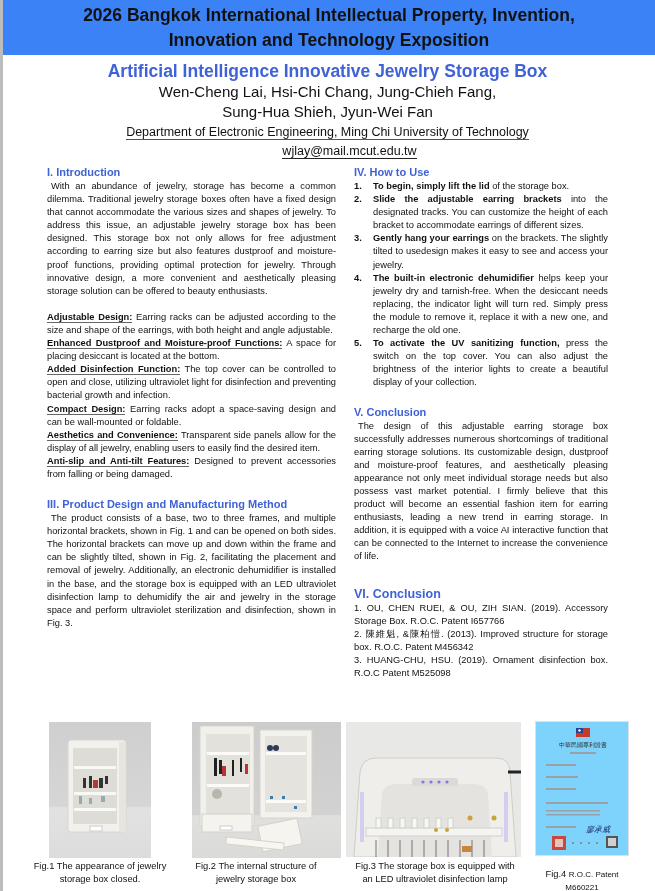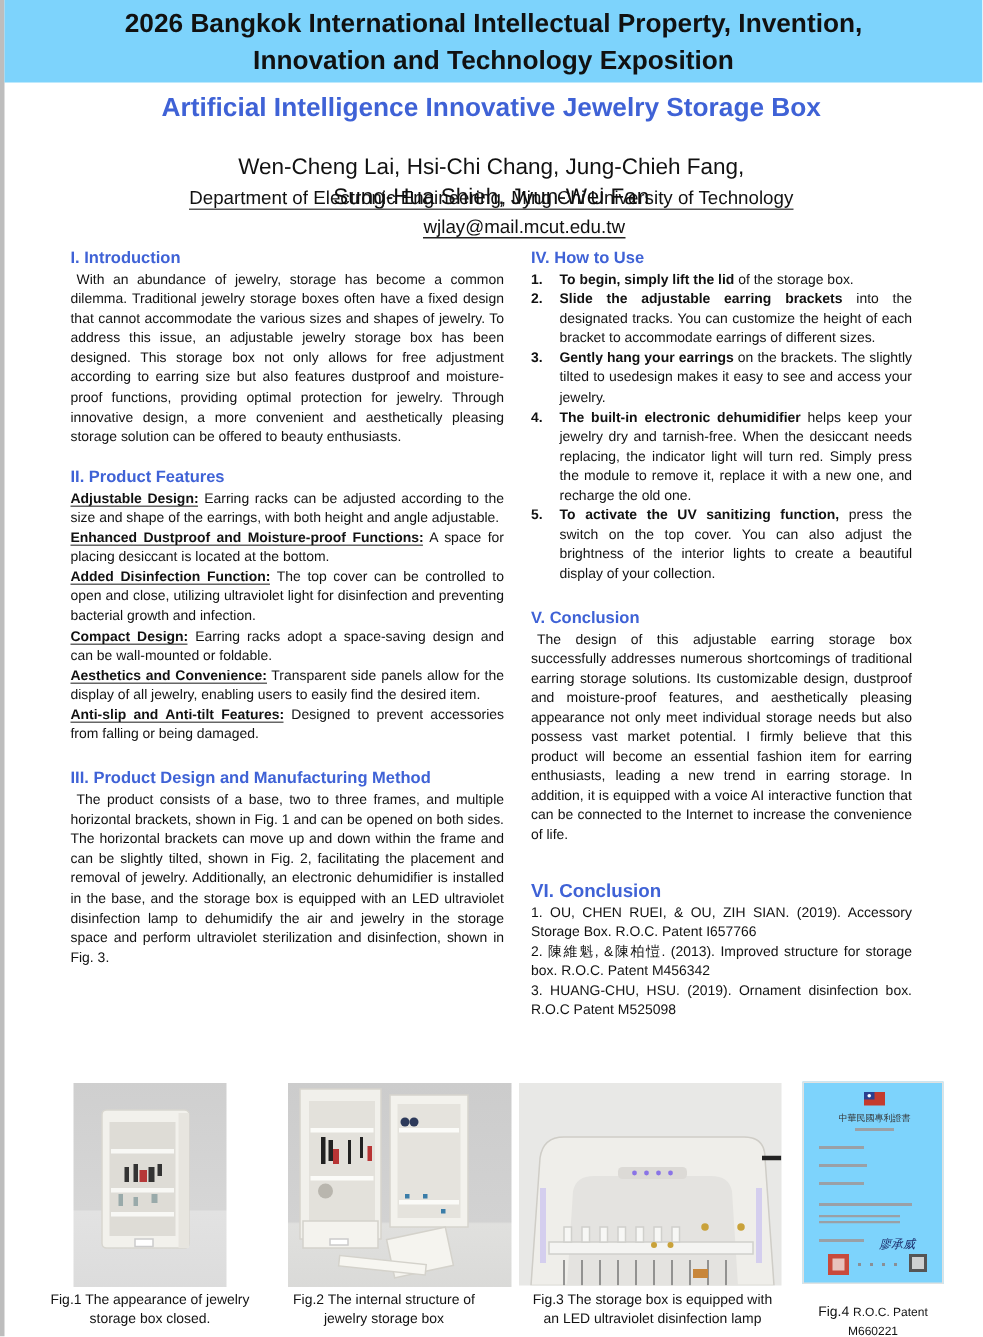--- a/index.html
+++ b/index.html
@@ -1,21 +1,21 @@
 <!DOCTYPE html>
 <html><head>
 <meta charset="utf-8">
 <style>
   * { box-sizing: border-box; margin: 0; padding: 0; }
   html, body { width: 655px; height: 891px; background: #ffffff; overflow: hidden; }
   body { font-family: "Liberation Sans", "DejaVu Sans", sans-serif; color: #111; position: relative; }
   .frame { position: absolute; left: 0; top: 0; width: 655px; height: 891px; border-left: 3px solid #bdbdbd; }
-  .banner { position: absolute; left: 3px; top: 0; width: 652px; height: 55px; background: #7dd3fc; text-align: center; font-weight: bold; font-size: 17.5px; line-height: 25px; padding-top: 3px; color: #111; }
+  .banner { position: absolute; left: 3px; top: 0; width: 652px; height: 55px; background: #3b82f6; text-align: center; font-weight: bold; font-size: 17.5px; line-height: 25px; padding-top: 3px; color: #111; }
   .title { position: absolute; left: 0; top: 60px; width: 655px; text-align: center; color: #3f62d6; font-weight: bold; font-size: 17.5px; line-height: 22px; }
-  .authors { position: absolute; left: 0; top: 82px; width: 655px; text-align: center; font-size: 15px; line-height: 20px; color: #111; margin-top: 20px; }
+  .authors { position: absolute; left: 0; top: 82px; width: 655px; text-align: center; font-size: 15px; line-height: 20px; color: #111; }
   .dept { position: absolute; left: 0; top: 124px; width: 655px; text-align: center; font-size: 12.5px; line-height: 17px; }
   .dept span { border-bottom: 1.5px solid #555; padding-bottom: 0; }
   .email { position: absolute; left: 0; top: 143px; width: 655px; text-align: center; font-size: 12.5px; line-height: 17px; }
   .email span { border-bottom: 1.5px solid #222; margin-left: 44px; }
   .col { position: absolute; font-size: 9.3px; line-height: 13.1px; text-align: justify; color: #111; }
   .col-left { left: 47px; top: 165px; width: 289px; }
   .col-right { left: 354px; top: 165px; width: 254px; }
   .h { color: #3f62d6; font-weight: bold; font-size: 11px; line-height: 15px; margin-bottom: 0; }
   .p { text-indent: 4px; }
   .feat-label { font-weight: bold; border-bottom: 1px solid #666; }
@@ -45,21 +45,20 @@
   <div>Sung-Hua Shieh, Jyun-Wei Fan</div>
 </div>
 <div class="dept"><span>Department of Electronic Engineering, Ming Chi University of Technology</span></div>
 <div class="email"><span>wjlay@mail.mcut.edu.tw</span></div>
 
 <div class="col col-left">
   <div class="h">I. Introduction</div>
   <div class="p">With an abundance of jewelry, storage has become a common dilemma. Traditional jewelry storage boxes often have a fixed design that cannot accommodate the various sizes and shapes of jewelry. To address this issue, an adjustable jewelry storage box has been designed. This storage box not only allows for free adjustment according to earring size but also features dustproof and moisture-proof functions, providing optimal protection for jewelry. Through innovative design, a more convenient and aesthetically pleasing storage solution can be offered to beauty enthusiasts.</div>
   <div class="gap"></div>
 
-  <div class="h">II. Product Features</div>
   <div><span class="feat-label">Adjustable Design:</span><span> Earring racks can be adjusted according to the size and shape of the earrings, with both height and angle adjustable.</span></div>
   <div><span class="feat-label">Enhanced Dustproof and Moisture-proof Functions:</span><span> A space for placing desiccant is located at the bottom.</span></div>
   <div><span class="feat-label">Added Disinfection Function:</span><span> The top cover can be controlled to open and close, utilizing ultraviolet light for disinfection and preventing bacterial growth and infection.</span></div>
   <div><span class="feat-label">Compact Design:</span><span> Earring racks adopt a space-saving design and can be wall-mounted or foldable.</span></div>
   <div><span class="feat-label">Aesthetics and Convenience:</span><span> Transparent side panels allow for the display of all jewelry, enabling users to easily find the desired item.</span></div>
   <div><span class="feat-label">Anti-slip and Anti-tilt Features:</span><span> Designed to prevent accessories from falling or being damaged.</span></div>
   <div class="gap" style="height:16px"></div>
 
   <div class="h">III. Product Design and Manufacturing Method</div>
   <div class="p">The product consists of a base, two to three frames, and multiple horizontal brackets, shown in Fig. 1 and can be opened on both sides. The horizontal brackets can move up and down within the frame and can be slightly tilted, shown in Fig. 2, facilitating the placement and removal of jewelry. Additionally, an electronic dehumidifier is installed in the base, and the storage box is equipped with an LED ultraviolet disinfection lamp to dehumidify the air and jewelry in the storage space and perform ultraviolet sterilization and disinfection, shown in Fig. 3.</div>

